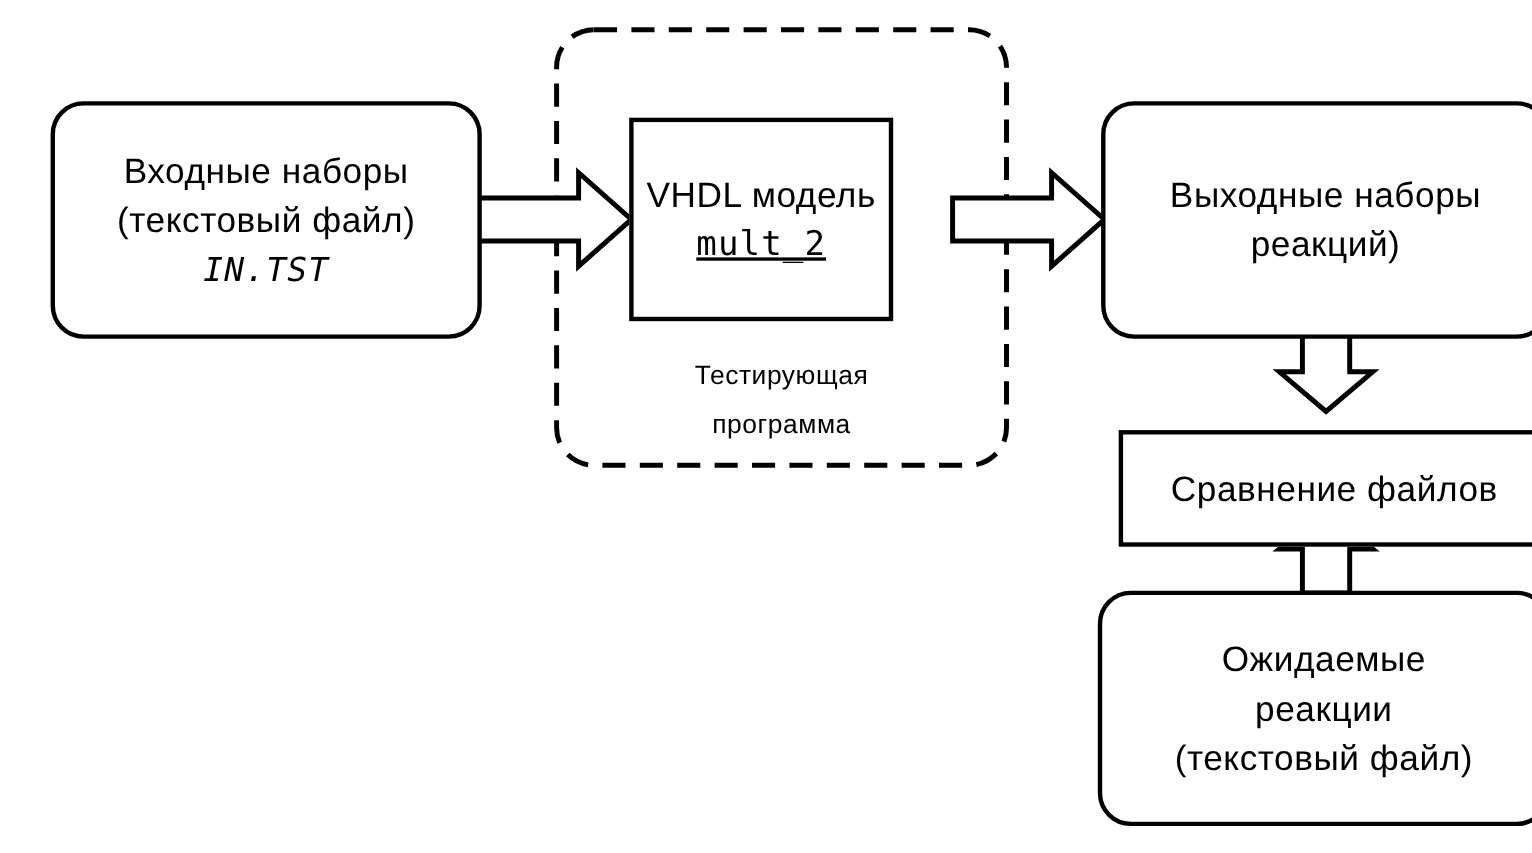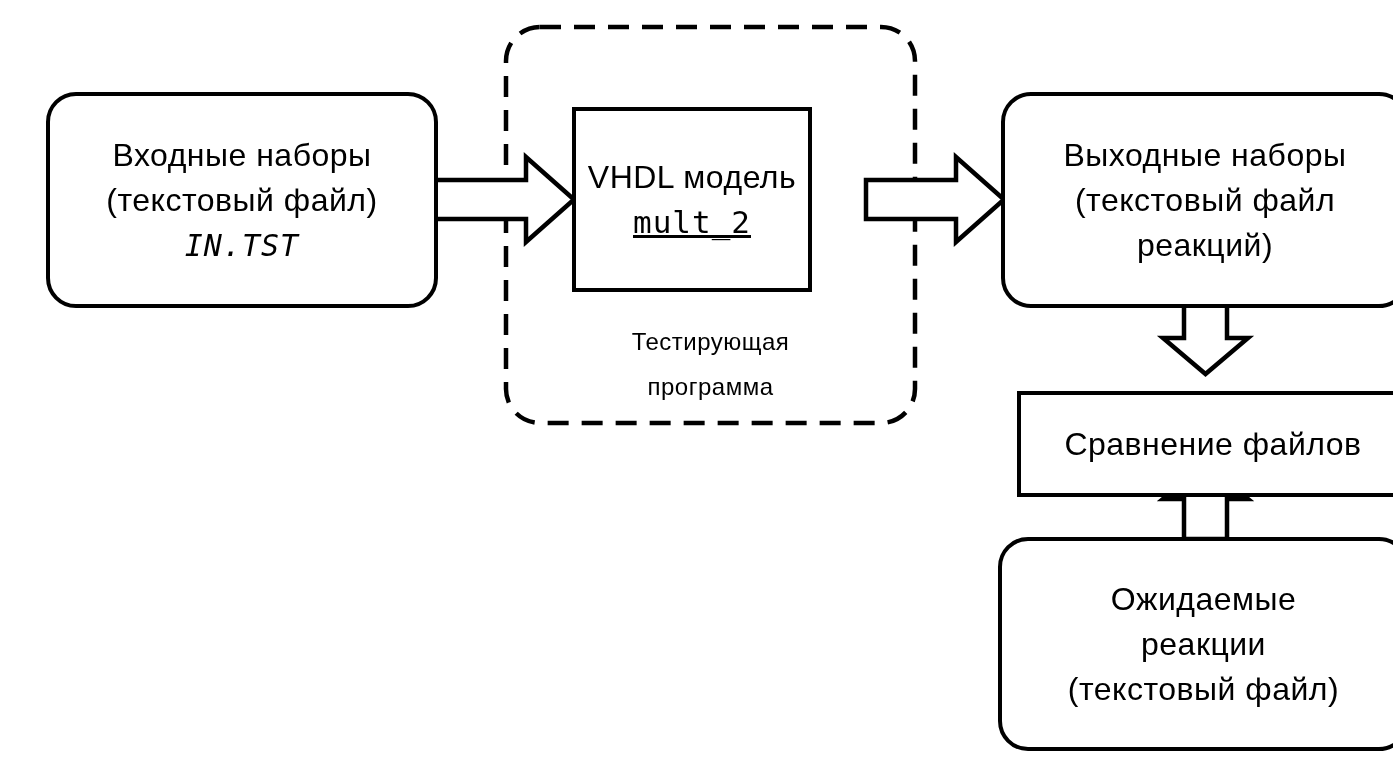--- a/index.html
+++ b/index.html
@@ -91,21 +91,20 @@
     <span class="textline mono">mult_2</span>
   </div>
 
   <div class="float-label" style="left:470px; top:319px; width:409px;">
     <span class="textline">Тестирующая</span>
     <span class="textline">программа</span>
   </div>
 
   <div class="node rounded" style="left:965px; top:92px; width:408px; height:216px;">
     <span class="textline">Выходные наборы</span>
-    <span class="textline">(текстовый файл</span>
     <span class="textline">реакций)</span>
   </div>
 
   <div class="node" style="left:981px; top:391px; width:392px; height:106px; border-radius:0;">
     <span class="textline">Сравнение файлов</span>
   </div>
 
   <div class="node rounded" style="left:962px; top:537px; width:411px; height:214px;align-items:center;">
     <span class="textline">Ожидаемые</span>
     <span class="textline">реакции</span>

